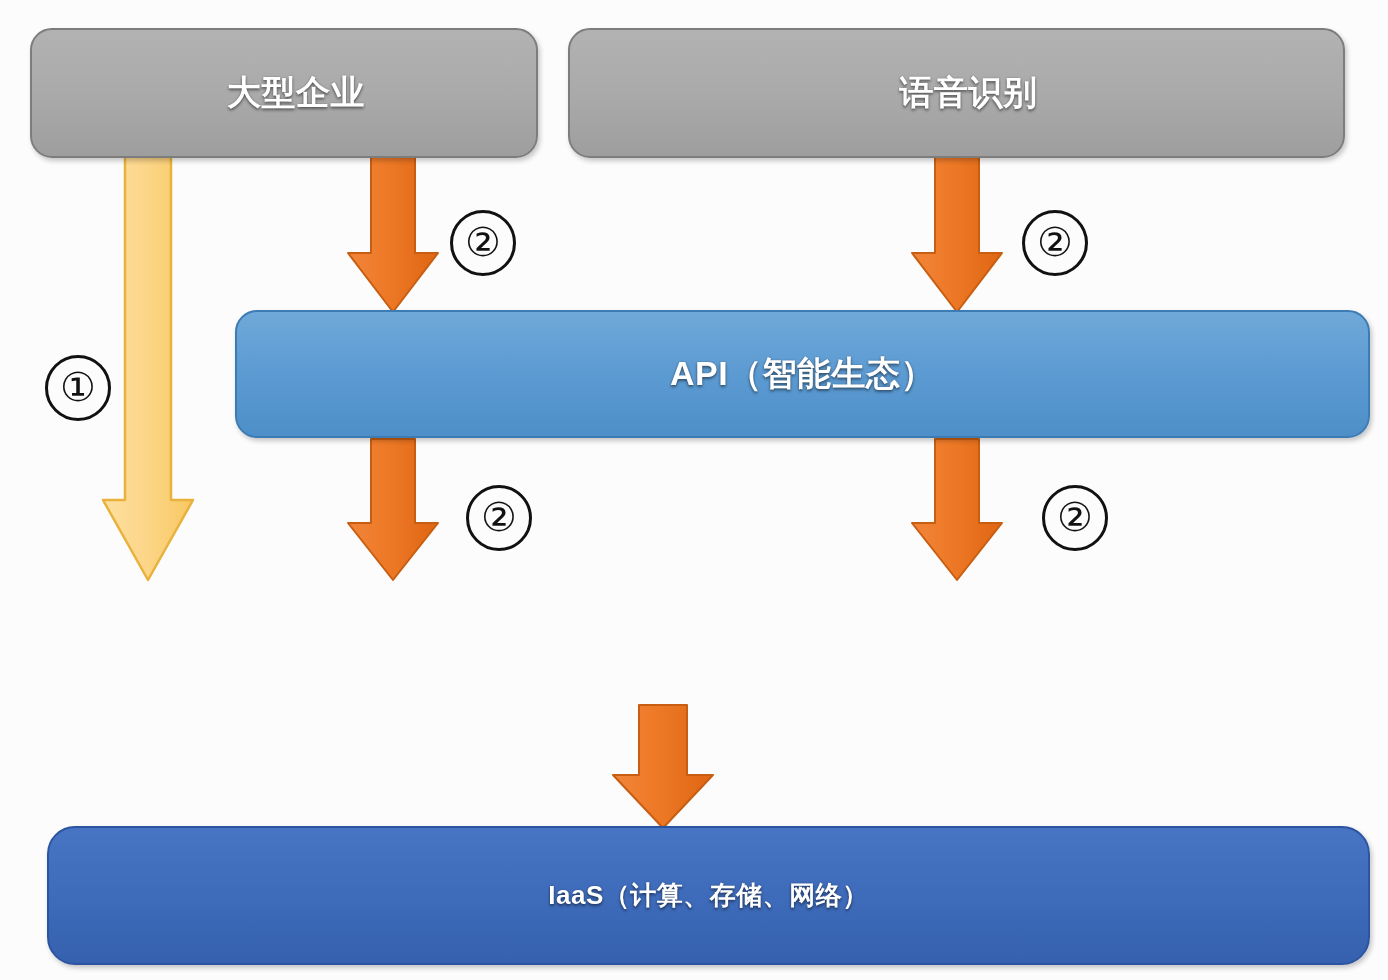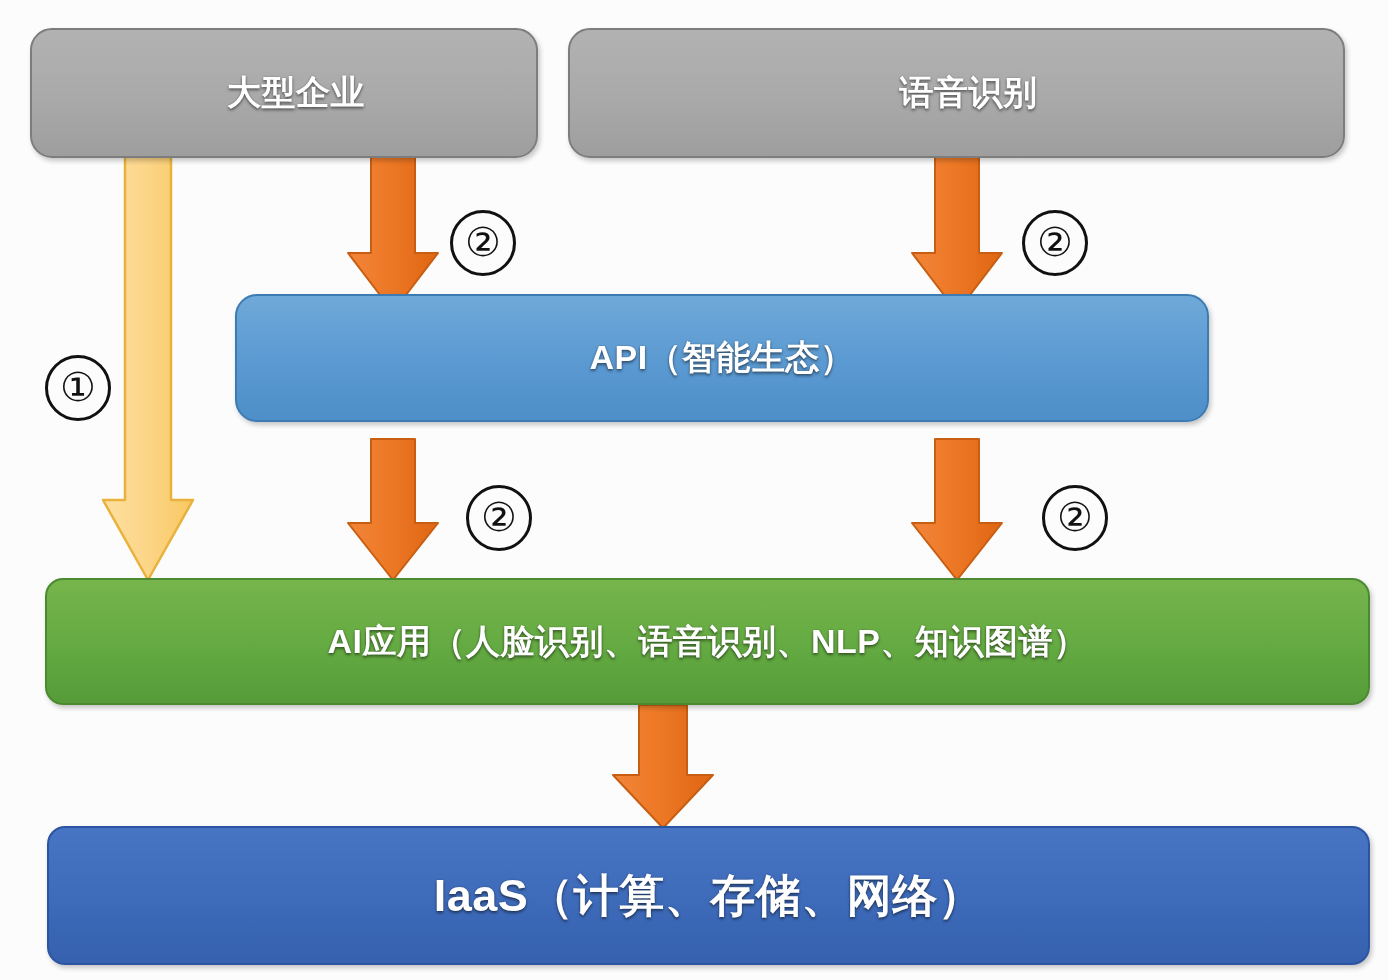--- a/index.html
+++ b/index.html
@@ -44,23 +44,23 @@
     background:linear-gradient(180deg,#77b44c 0%,#64aa42 55%,#559b38 100%);
     border:2px solid #4b8a31;
     border-radius:18px;
     box-shadow:2px 3px 5px rgba(0,0,0,.22);
     font-size:34px;
   }
   
   .box-iaas{
     background:linear-gradient(180deg,#4775c4 0%,#3d6ab9 55%,#3561ae 100%);
     border:2px solid #2d54a0;
-    border-radius:18px;
+    border-radius:28px;
     box-shadow:2px 3px 5px rgba(0,0,0,.22);
-    font-size:45px;
+    font-size:26px;
   }
 
   
   .arrow{position:absolute;}
   .arrow svg{display:block;overflow:visible;}
 
   
   .circ{
     position:absolute;
     width:60px;height:60px;
@@ -158,27 +158,24 @@
   </div>
 
   <div class="box box-gray" style="left:30px;top:28px;width:508px;height:130px;">
     <span>大型企业</span>
   </div>
 
   <div class="box box-gray" style="left:568px;top:28px;width:777px;height:130px;">
     <span>语音识别</span>
   </div>
 
-  <div class="box box-api" style="left:235px;top:294px;width:974px;height:128px;">
+  <div class="box box-api" style="left:235px;top:310px;width:1135px;height:128px;">
     <span>API（智能生态）</span>
   </div>
 
-  <div class="box box-green" style="left:45px;top:578px;width:1325px;height:127px;">
-    <span>AI应用（人脸识别、语音识别、NLP、知识图谱）</span>
-  </div>
 
   <div class="box box-iaas" style="left:47px;top:826px;width:1323px;height:139px;">
     <span>IaaS（计算、存储、网络）</span>
   </div>
 
   <div class="circ" style="left:45px;top:355px;">
     <span>①</span>
   </div>
 
   <div class="circ" style="left:450px;top:210px;">

